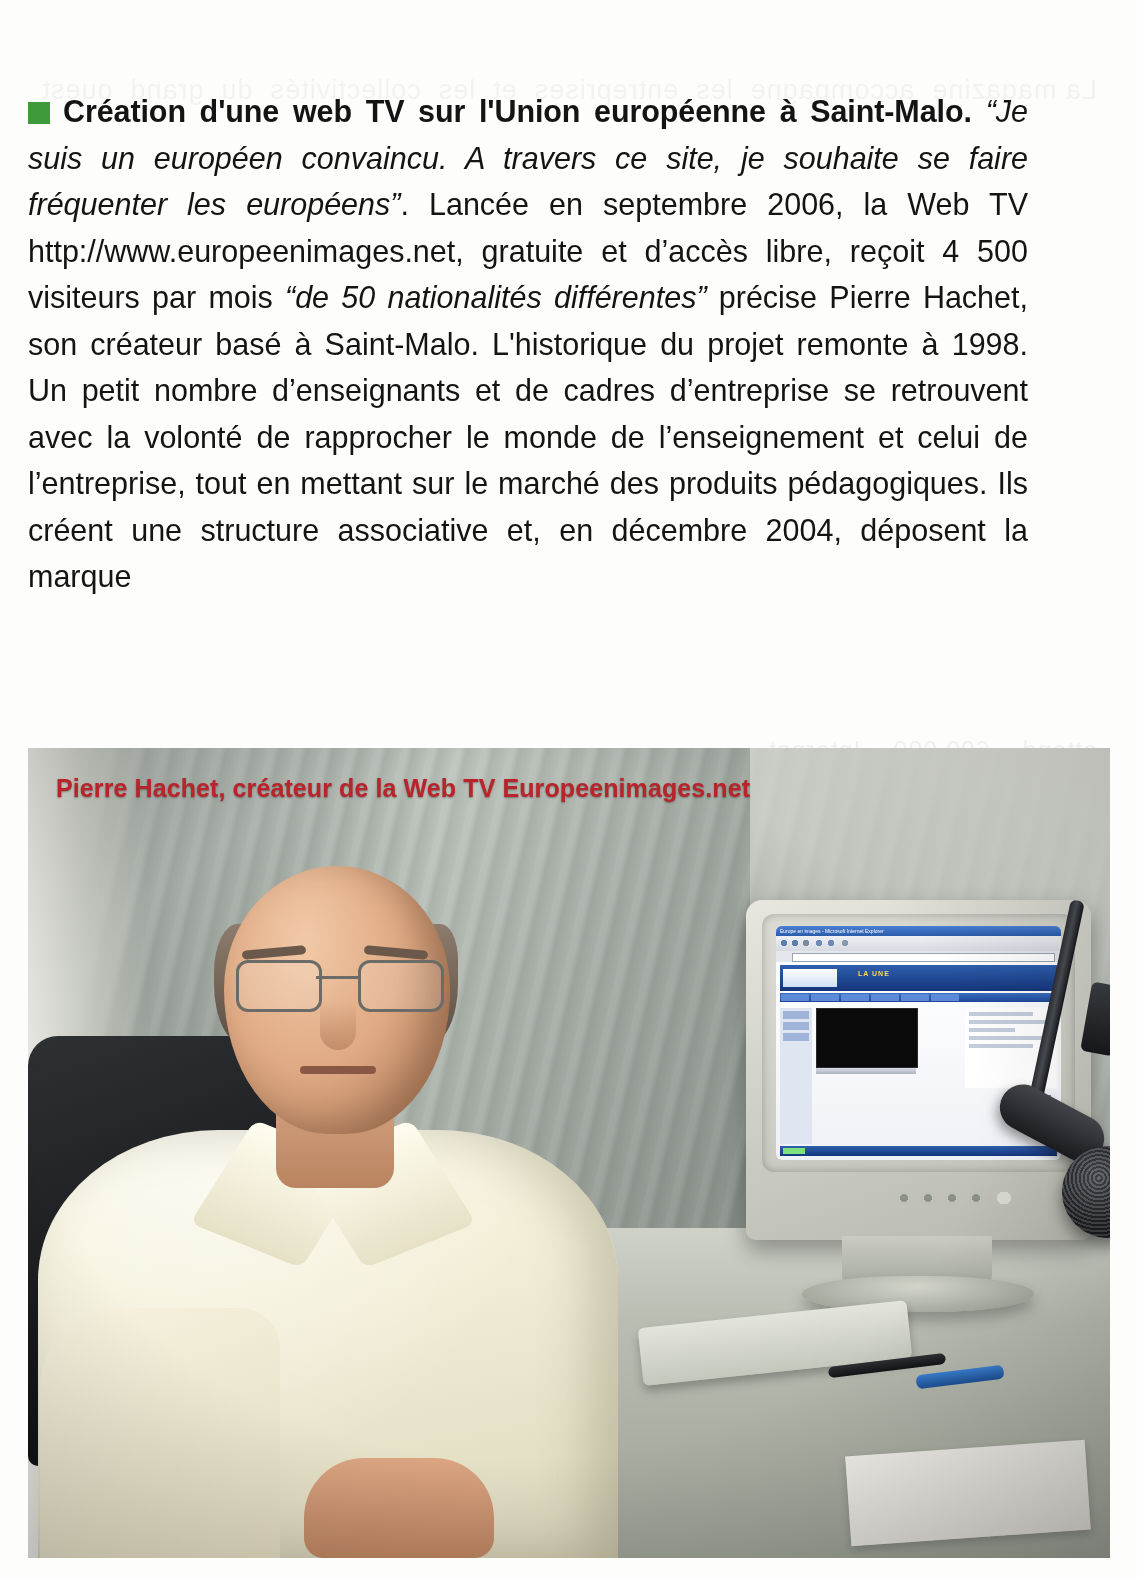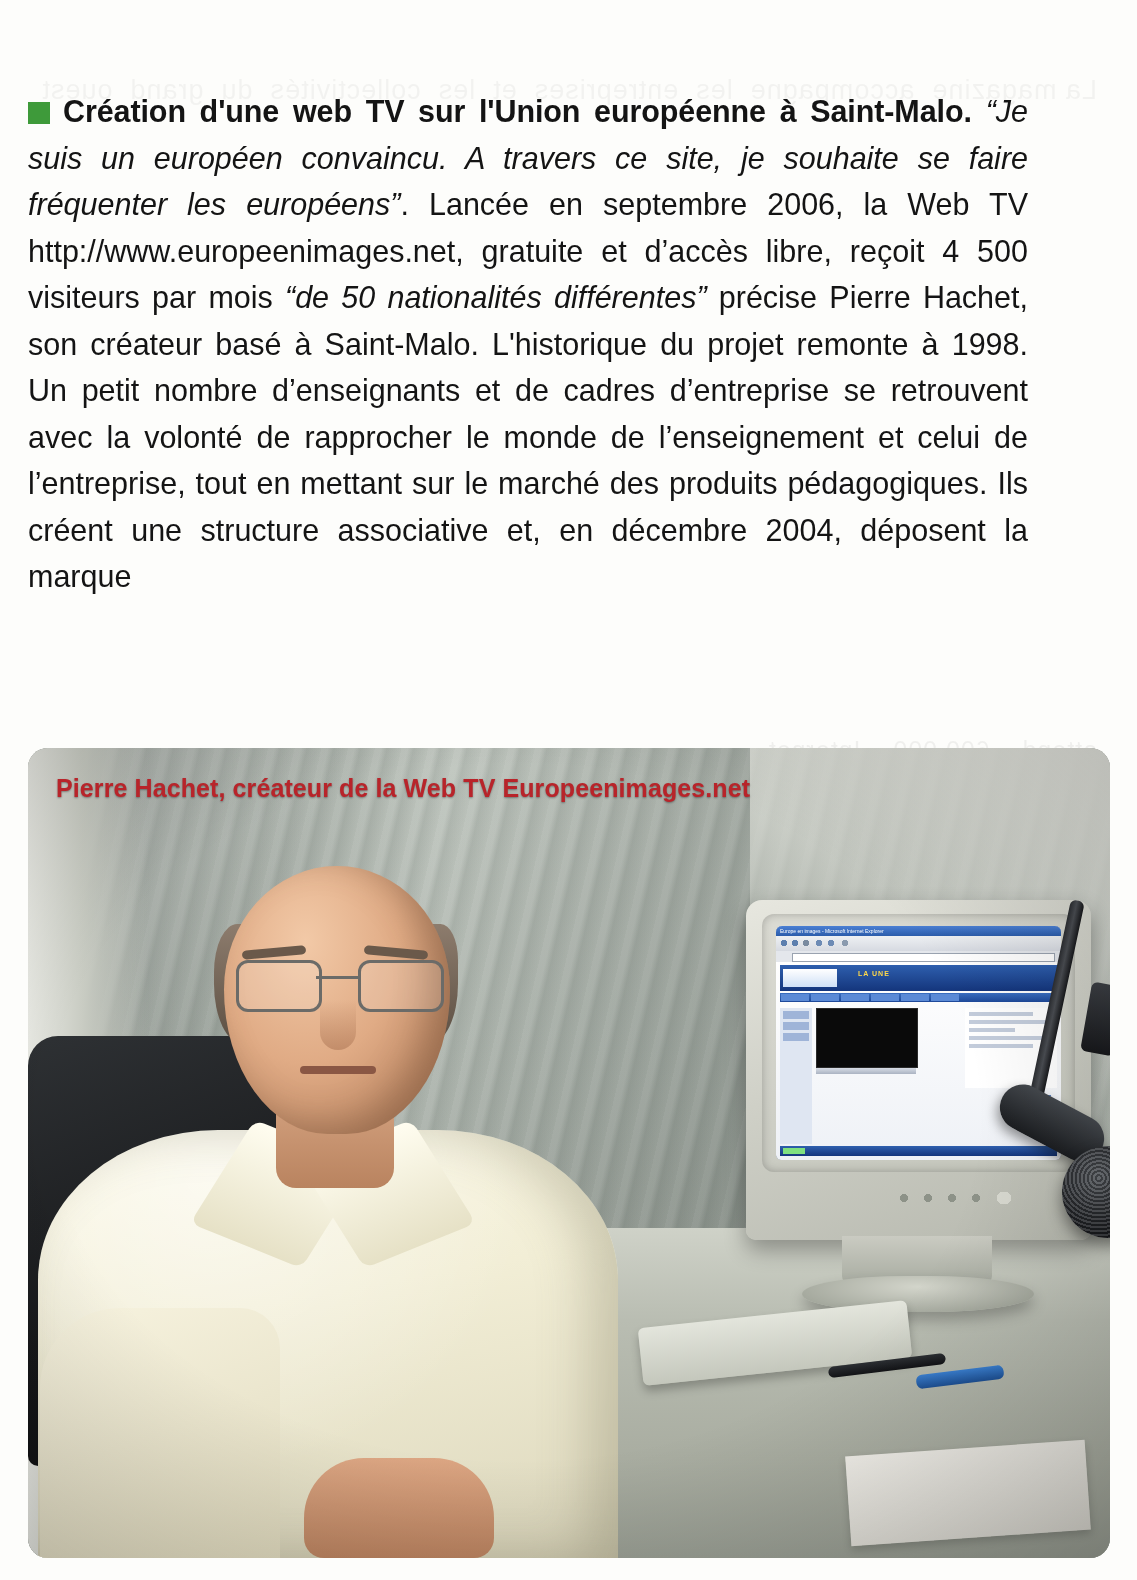--- a/index.html
+++ b/index.html
@@ -75,21 +75,20 @@
   }
 
   .photo-frame {
     position: absolute;
     left: 28px;
     top: 748px;
     width: 1082px;
     height: 810px;
     overflow: hidden;
     background: #6d6f66;
-    border-radius: 20px;
   }
 
   
   .scene { position: absolute; inset: 0; }
 
   .wall {
     position: absolute;
     inset: 0;
     background:
       linear-gradient(115deg, rgba(255,255,255,0.30) 0%, rgba(255,255,255,0) 22%),

